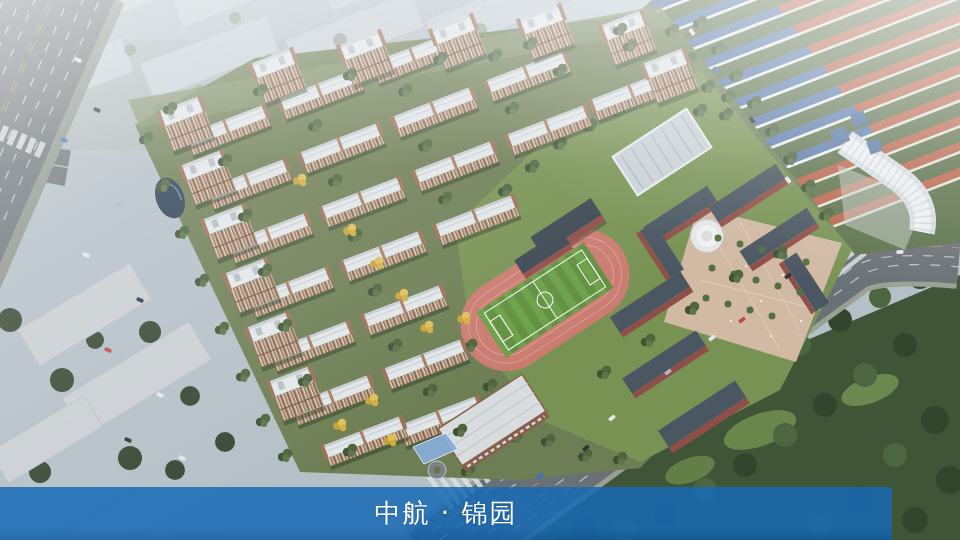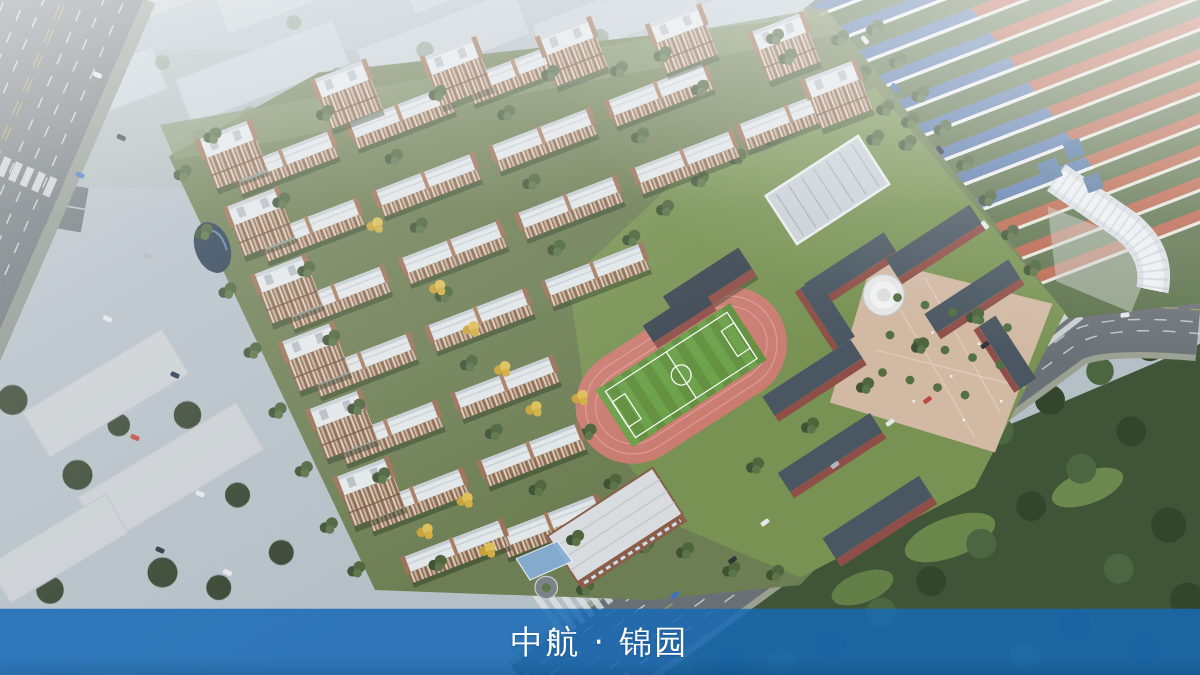--- a/index.html
+++ b/index.html
@@ -12,21 +12,21 @@
   .stage{position:relative;width:960px;height:540px;overflow:hidden;
          font-family:"DejaVu Sans",sans-serif;background:#b9c3ca;}
   svg{position:absolute;left:0;top:0;display:block;}
   .c-road{fill:var(--road-gray);}
   .c-track{fill:var(--track-red);}
   .c-field{fill:var(--field-green);}
   .c-forest{fill:var(--forest-green);}
   .c-rred{fill:var(--townhouse-roof-red);}
   .c-rblue{fill:var(--townhouse-roof-blue);}
   .c-brick{fill:var(--school-brick);}
-  .banner{position:absolute;left:0;top:487px;width:960px;height:53px;}
+  .banner{position:absolute;left:0;top:487px;width:892px;height:53px;}
   .banner-bg{position:absolute;inset:0;opacity:.85;
     background:linear-gradient(180deg,var(--banner-blue) 0%,var(--banner-blue) 76%,var(--banner-blue-dark) 100%);}
   .banner-title{position:relative;z-index:2;display:flex;align-items:center;justify-content:center;
     height:100%;padding-bottom:2px;color:var(--banner-text);font-size:26px;letter-spacing:2px;
     font-weight:500;text-shadow:0 1px 2px rgba(0,40,80,.35);}
 </style>
 </head>
 <body>
 
 <div class="stage">

